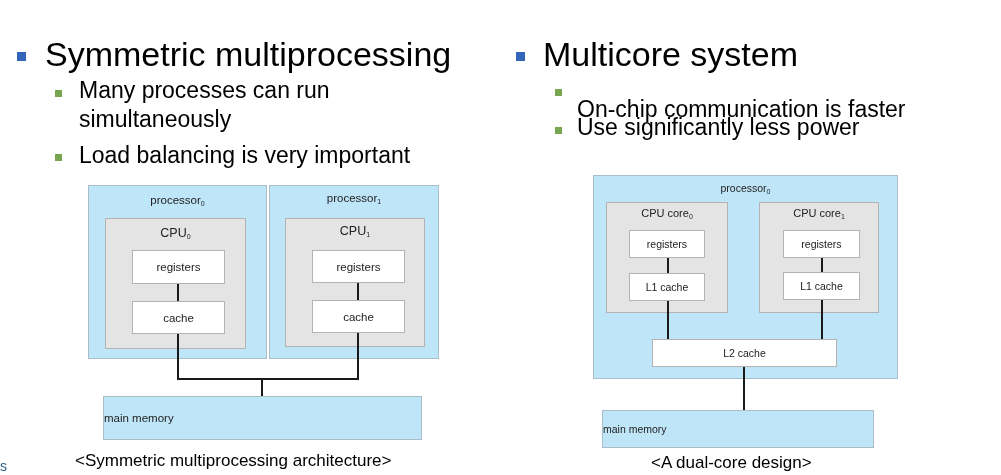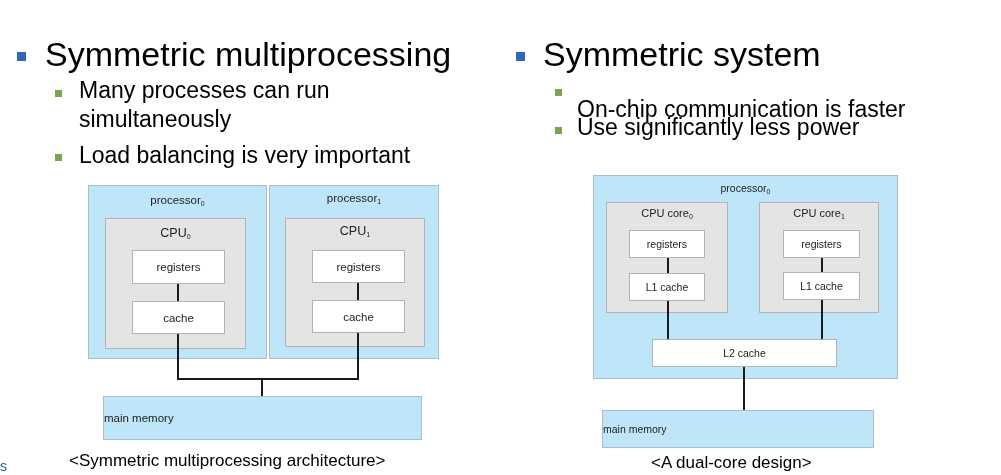--- a/index.html
+++ b/index.html
@@ -37,21 +37,21 @@
 <div class="bullet-l1" style="left:45px;top:38px;">Symmetric multiprocessing</div>
 
 <div class="sq2" style="left:55px;top:90px;"></div>
 <div class="bullet-l2" style="left:79px;top:77px;">Many processes can run</div>
 <div class="bullet-l2" style="left:79px;top:106px;">simultaneously</div>
 
 <div class="sq2" style="left:55px;top:154px;"></div>
 <div class="bullet-l2" style="left:79px;top:142px;">Load balancing is very important</div>
 
 <div class="sq1" style="left:516px;top:52px;"></div>
-<div class="bullet-l1" style="left:543px;top:38px;">Symmetric system</div>
+<div class="bullet-l1" style="left:543px;top:38px;">Multicore system</div>
 
 <div class="sq2" style="left:555px;top:89px;"></div>
 <div class="bullet-l2" style="left:577px;top:76px;margin-top:20px;">On-chip communication is faster</div>
 
 <div class="sq2" style="left:555px;top:127px;"></div>
 <div class="bullet-l2" style="left:577px;top:114px;">Use significantly less power</div>
 
 <div>
 
   <div class="box proc" style="left:88px;top:185px;width:179px;height:174px;">
@@ -85,21 +85,21 @@
   <div class="line" style="left:177px;top:334px;width:2px;height:46px;"></div>
   <div class="line" style="left:357px;top:333px;width:2px;height:47px;"></div>
   <div class="line" style="left:177px;top:378px;width:182px;height:2px;"></div>
   <div class="line" style="left:261px;top:378px;width:2px;height:18px;"></div>
 
   <div class="box mem" style="left:103px;top:396px;width:319px;height:44px;">
       <span>main memory</span>
     </div>
 </div>
 
-<div class="caption" style="left:69px;top:451px;">&lt;Symmetric multiprocessing architecture&gt;</div>
+<div class="caption" style="left:75px;top:451px;">&lt;Symmetric multiprocessing architecture&gt;</div>
 
 <div>
   <div class="box proc" style="left:593px;top:175px;width:305px;height:204px;">
     <div class="lbl" style="top:6px;font-size:10.5px;"><span>processor</span><sub>0</sub></div>
   </div>
 
   <div class="box cpu" style="left:606px;top:202px;width:122px;height:111px;">
     <div class="lbl" style="top:4px;font-size:11px;"><span>CPU core</span><sub>0</sub></div>
   </div>
   <div class="box wht" style="left:629px;top:230px;width:76px;height:28px;font-size:10.5px;">

